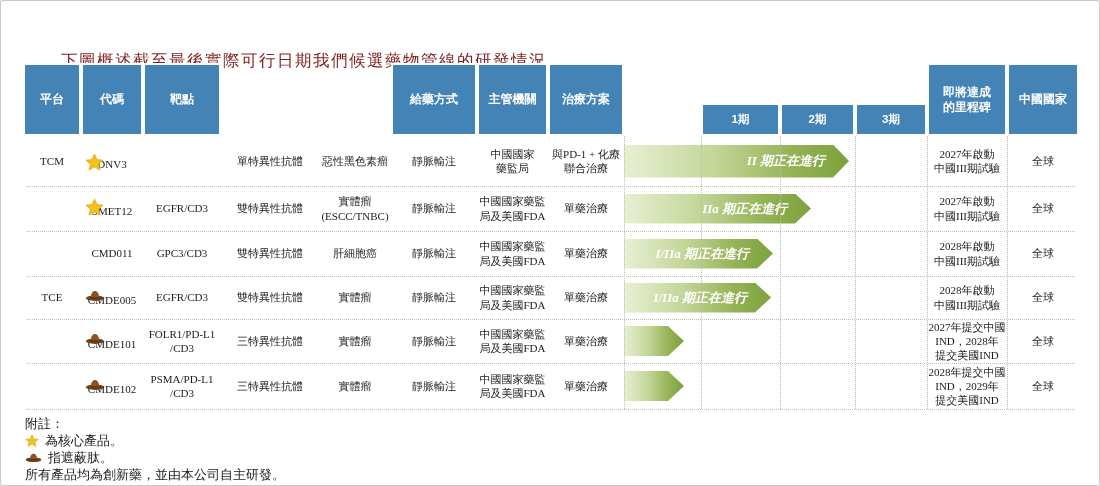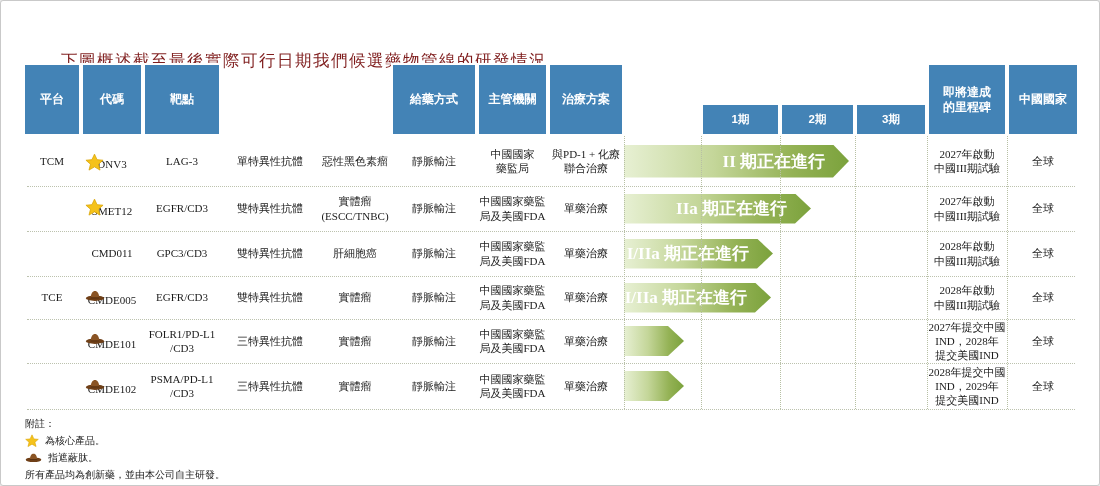--- a/index.html
+++ b/index.html
@@ -41,28 +41,28 @@
   .icon-badge { position:absolute; top:1px; left:4px; }
   .stage-cell { grid-column:9 / 13; display:flex; align-items:center; position:relative; }
   .arrow {
     height:30px; position:relative; display:flex; align-items:center; justify-content:flex-end;
     background:linear-gradient(90deg,#e7f0d3 0%, #c4d699 40%, #94b255 75%, #7ba23c 100%);
     -webkit-clip-path:polygon(0 0, calc(100% - 16px) 0, 100% 50%, calc(100% - 16px) 100%, 0 100%);
     clip-path:polygon(0 0, calc(100% - 16px) 0, 100% 50%, calc(100% - 16px) 100%, 0 100%);
   }
   .arrow.tall { height:33px; }
   .arrow-label {
-    color:#fff; font-weight:bold; font-size:17px;
+    color:#fff; font-style:italic; font-weight:bold; font-size:13px;
     padding-right:24px; white-space:nowrap; font-family:"Liberation Serif","DejaVu Serif",serif;
   }
   
   .vline { position:absolute; width:0; border-left:1px dotted #b7c0a4; top:73px; height:273px; pointer-events:none; }
   .hline { position:absolute; height:0; border-top:1px dotted #bcc2ae; left:4px; width:1048px; pointer-events:none; }
   
-  .footnotes { position:absolute; left:24px; top:413px; font-size:10px; color:#1b1b1b; }
+  .footnotes { position:absolute; left:24px; top:413px; font-size:13px; color:#1b1b1b; }
   .fn-line { display:flex; align-items:center; margin-top:2px; height:15px; }
   .fn-icon { margin-right:6px; display:inline-flex; align-items:center; }
 </style>
 </head>
 <body>
 
 <div class="page">
   <div class="title">下圖概述截至最後實際可行日期我們候選藥物管線的研發情況。</div>
 
   <div class="pipeline">
@@ -83,21 +83,20 @@
 
       <div class="bcell r3 gc1">TCM</div>
       <div class="bcell r3 gc2 code-cell">
         <span class="icon-badge" style="top:3px;">
           <svg width="19" height="19" viewBox="0 0 20 20">
               <path d="M10 1.2 L12.7 7 L19 7.6 L14.2 11.8 L15.8 18 L10 14.6 L4.2 18 L5.8 11.8 L1 7.6 L7.3 7 Z" fill="#F5C21B" stroke="#D9A400" stroke-width="0.8"></path>
             </svg>
         </span>
         <span>DNV3</span>
       </div>
-      <div class="bcell r3 gc3">LAG-3</div>
       <div class="bcell r3 gc4">單特異性抗體</div>
       <div class="bcell r3 gc5">惡性黑色素瘤</div>
       <div class="bcell r3 gc6">靜脈輸注</div>
       <div class="bcell r3 gc7">中國國家
 藥監局</div>
       <div class="bcell r3 gc8">與PD-1 + 化療
 聯合治療</div>
       <div class="stage-cell r3">
         <div class="arrow tall" style="width: 225px;">
           <span class="arrow-label">II 期正在進行</span>

